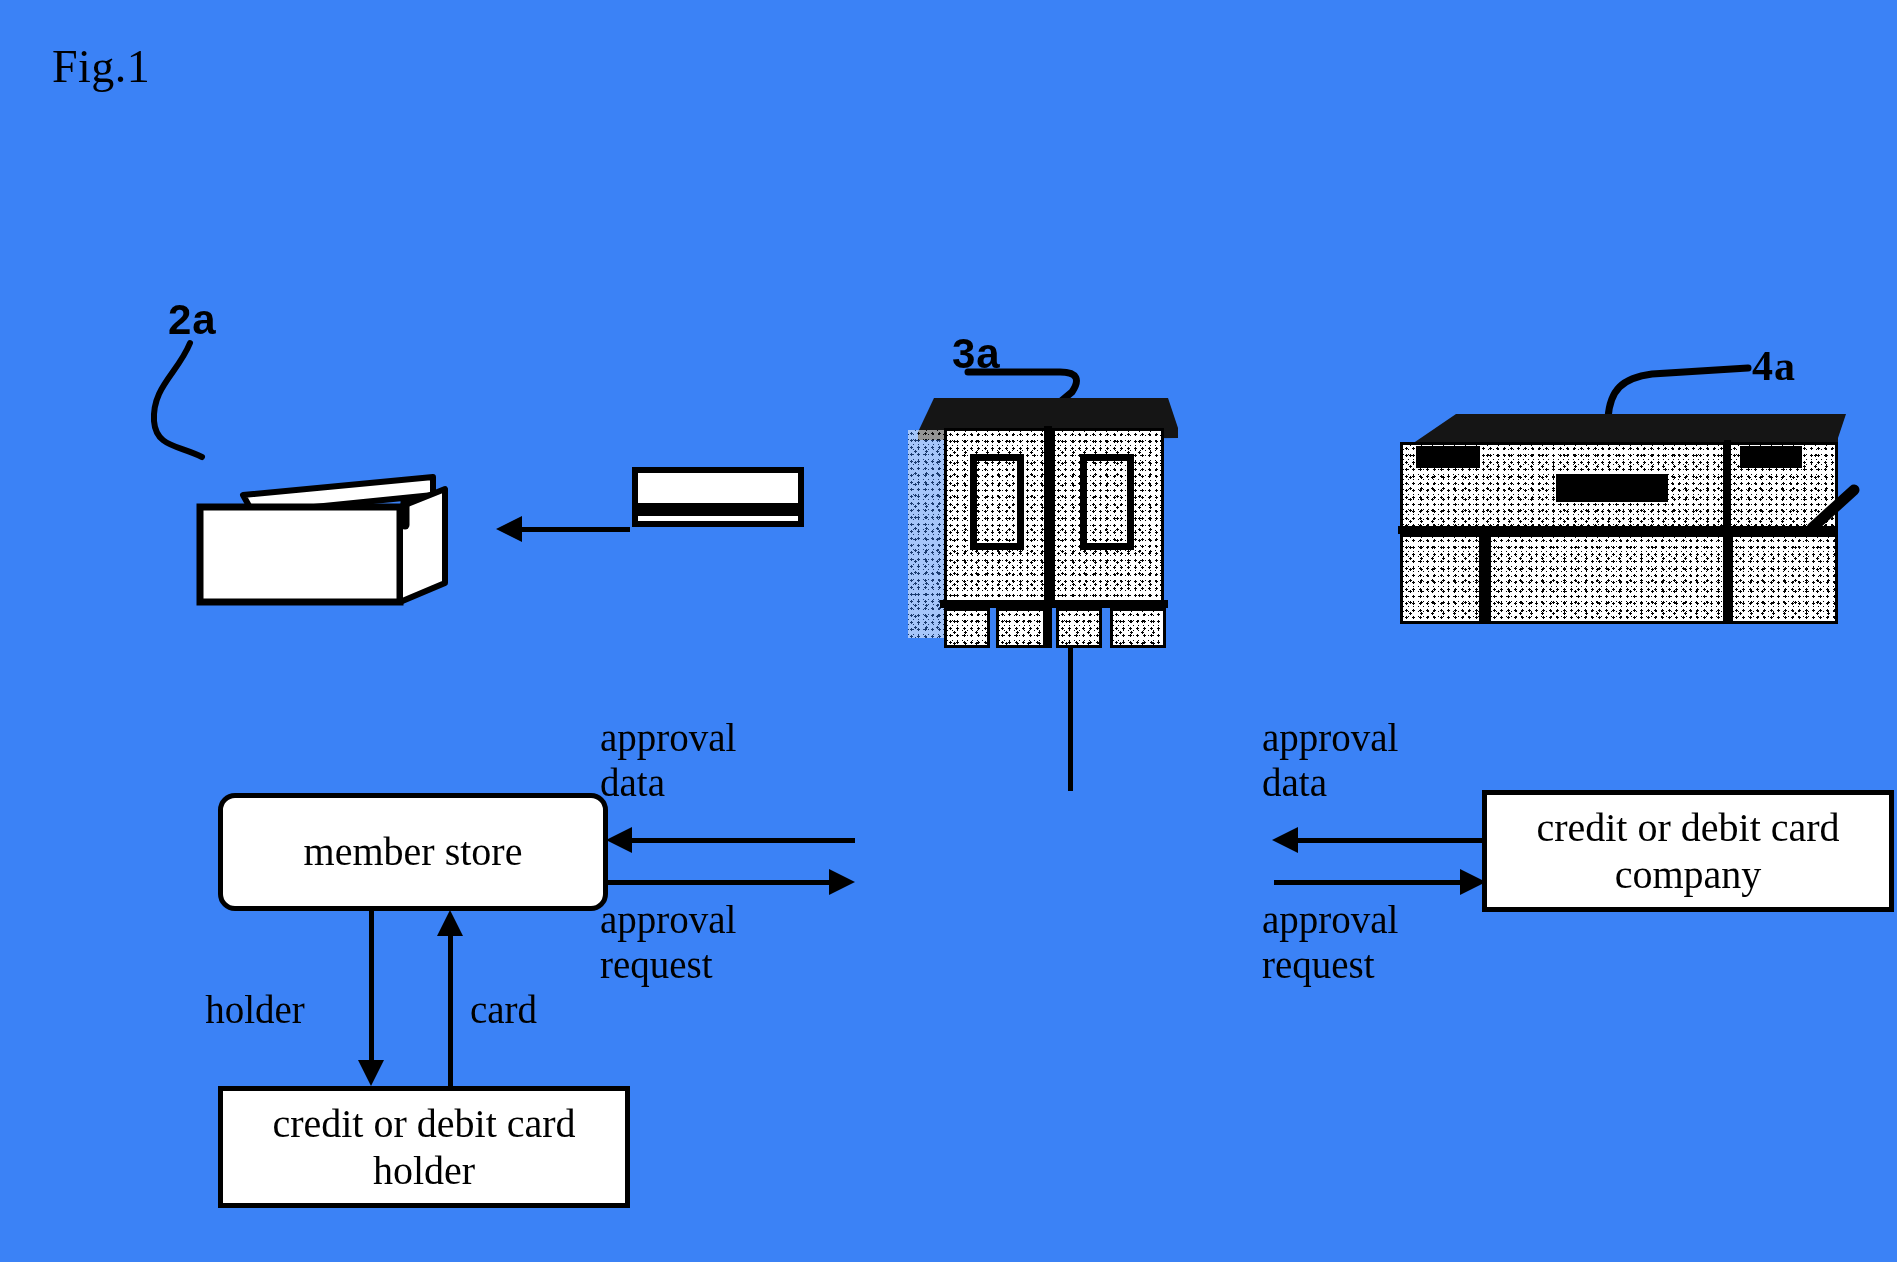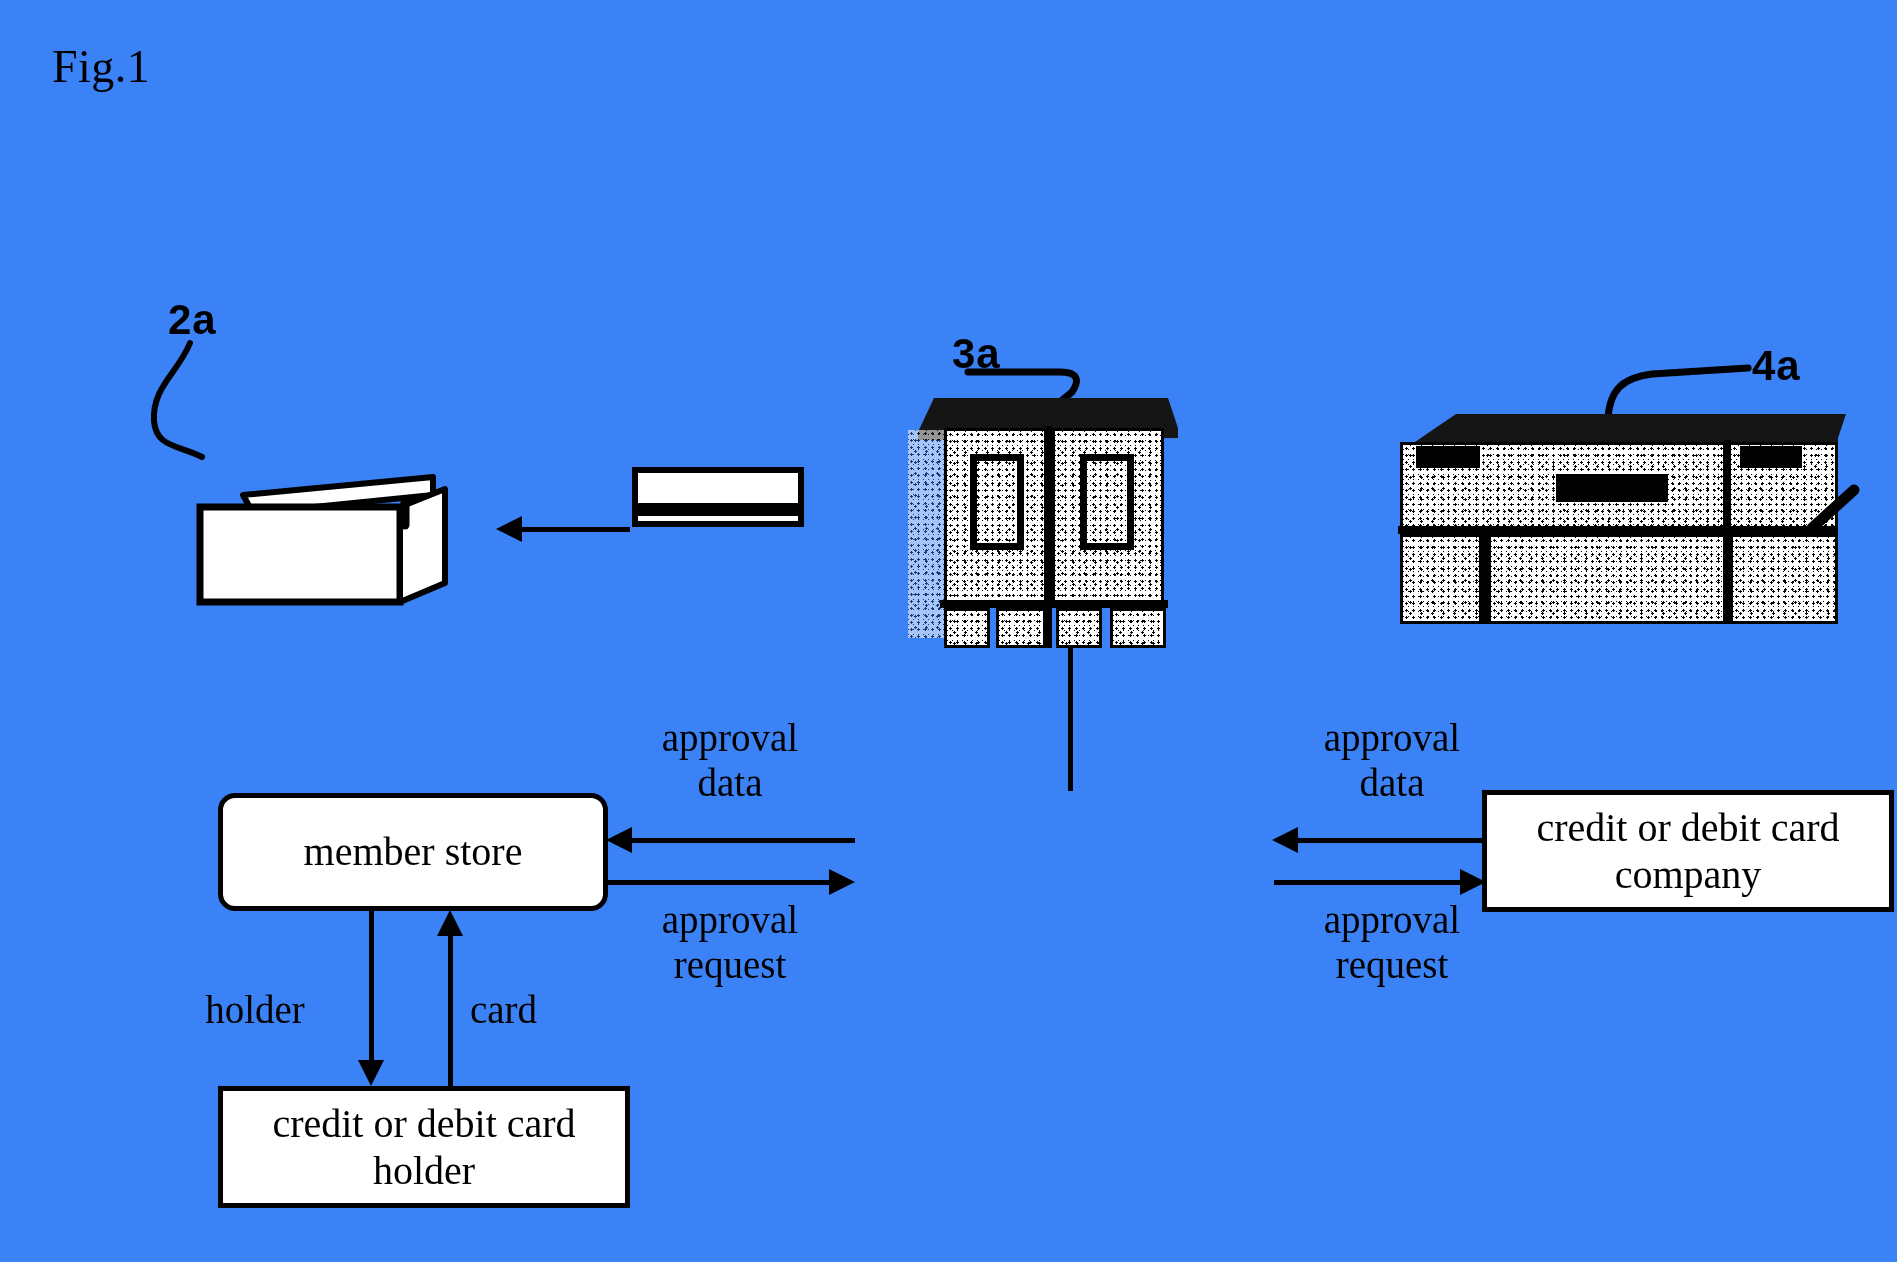--- a/index.html
+++ b/index.html
@@ -36,21 +36,21 @@
     display: flex;
     align-items: center;
     justify-content: center;
     text-align: center;
     line-height: 1.18;
     font-size: 40px;
   }
   .box .inner { padding: 0 2px; }
   .lbl {
     position: absolute;
-    text-align: center;
+    text-align: left;
     font-size: 39px;
     line-height: 1.15;
     white-space: pre-line;
   }
   .ref {
     position: absolute;
     font-size: 42px;
     font-family: "Liberation Sans", "DejaVu Sans", sans-serif;
     font-weight: 600;
     letter-spacing: 1px;
@@ -148,21 +148,21 @@
     <div class="seam" style="left:40px; top:208px; width:228px; height:8px;"></div>
 
     <div class="mach-body" style="left:44px; top:216px; width:46px; height:40px;"></div>
     <div class="mach-body" style="left:96px; top:216px; width:50px; height:40px;"></div>
     <div class="mach-body" style="left:156px; top:216px; width:46px; height:40px;"></div>
     <div class="mach-body" style="left:210px; top:216px; width:56px; height:40px;"></div>
 
     <div class="seam" style="left:144px; top:34px; width:8px; height:222px;"></div>
   </div>
 
-  <div class="ref" style="left:1752px; top:342px;">4a</div>
+  <div class="ref" style="left:1752px; top:342px;font-family:Liberation Serif, serif;">4a</div>
   <svg class="abs" style="left:1596px; top:346px;" width="170" height="80">
     <path d="M 152 22 L 56 28 C 26 32, 14 44, 12 72" stroke="#000" stroke-width="7" fill="none" stroke-linecap="round"></path>
   </svg>
 
   <div class="machine" style="left:1398px; top:404px; width:456px; height:224px;">
 
     <svg class="abs" style="left:0; top:0;" width="456" height="48">
       <polygon points="14,40 58,10 448,10 440,34 440,44 14,46" fill="#151515"></polygon>
     </svg>
 

